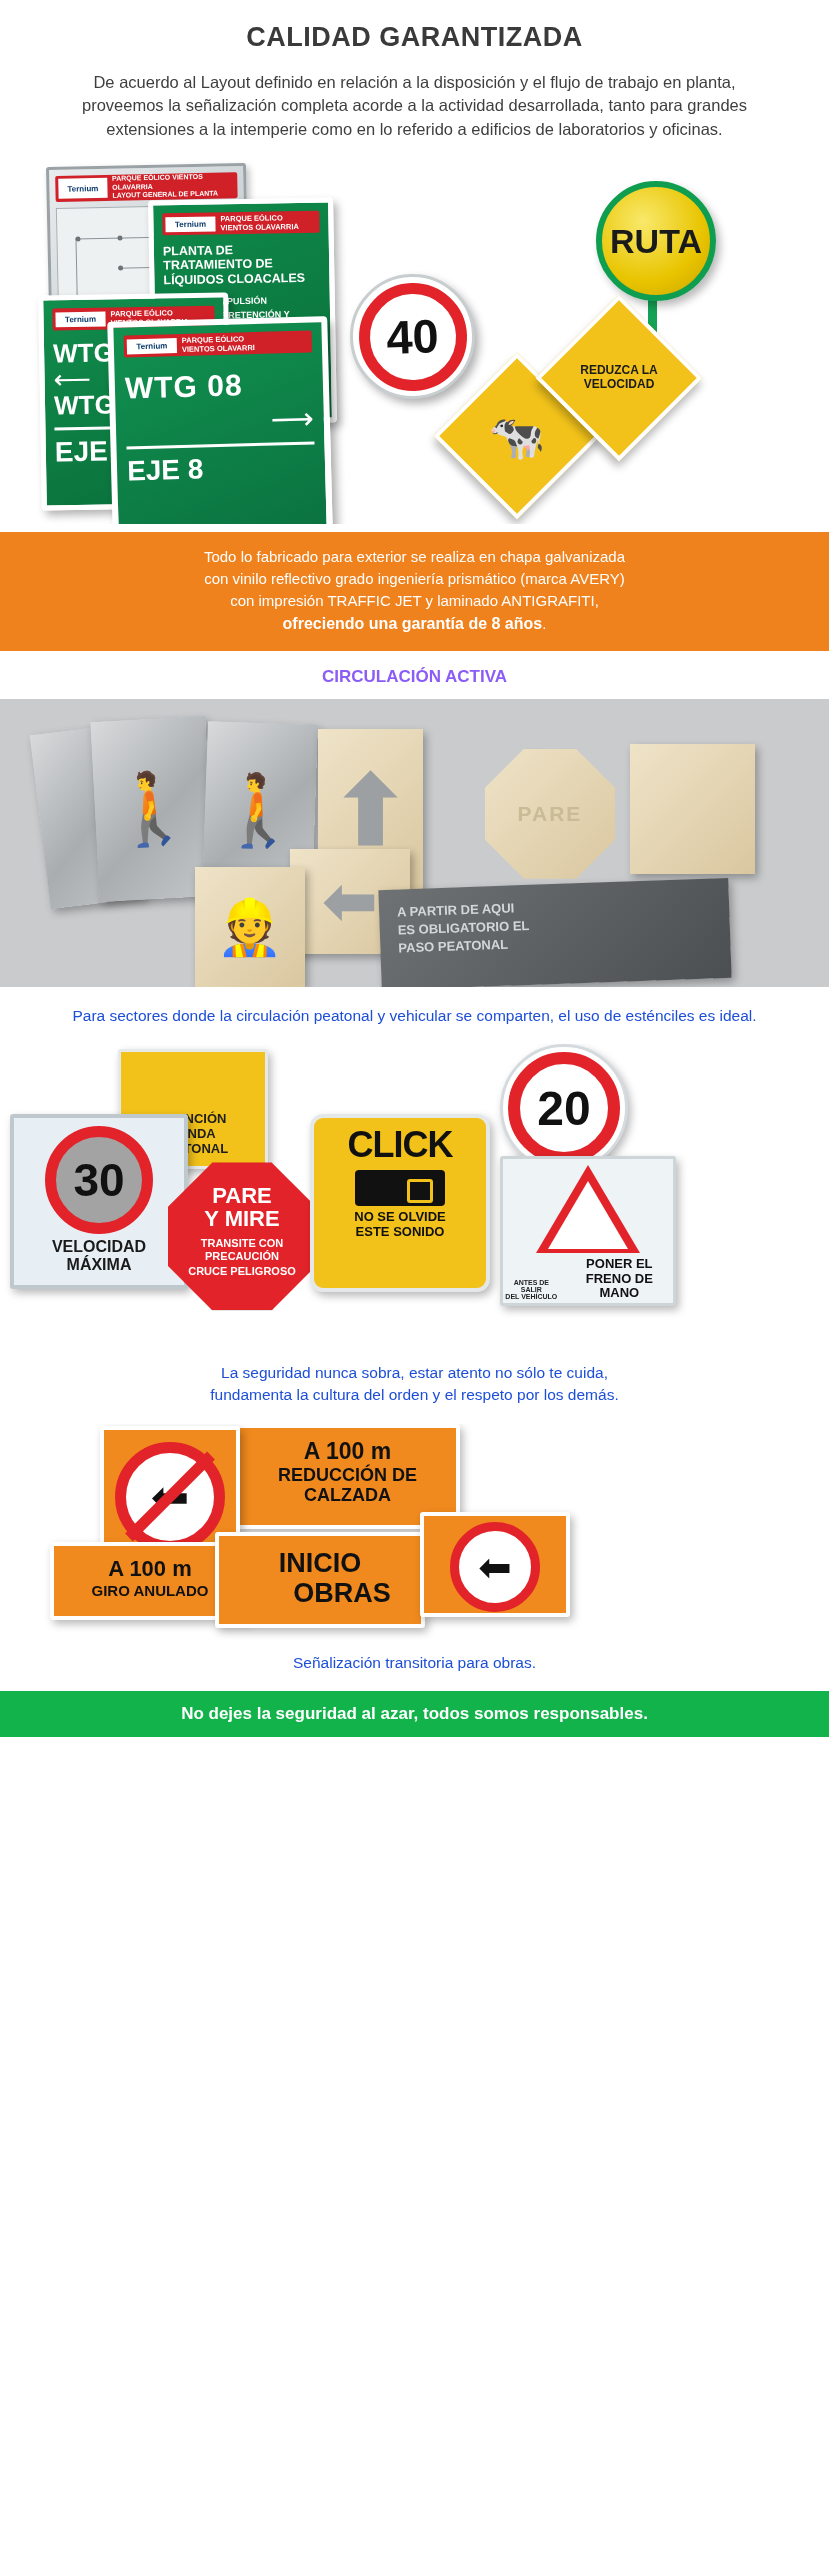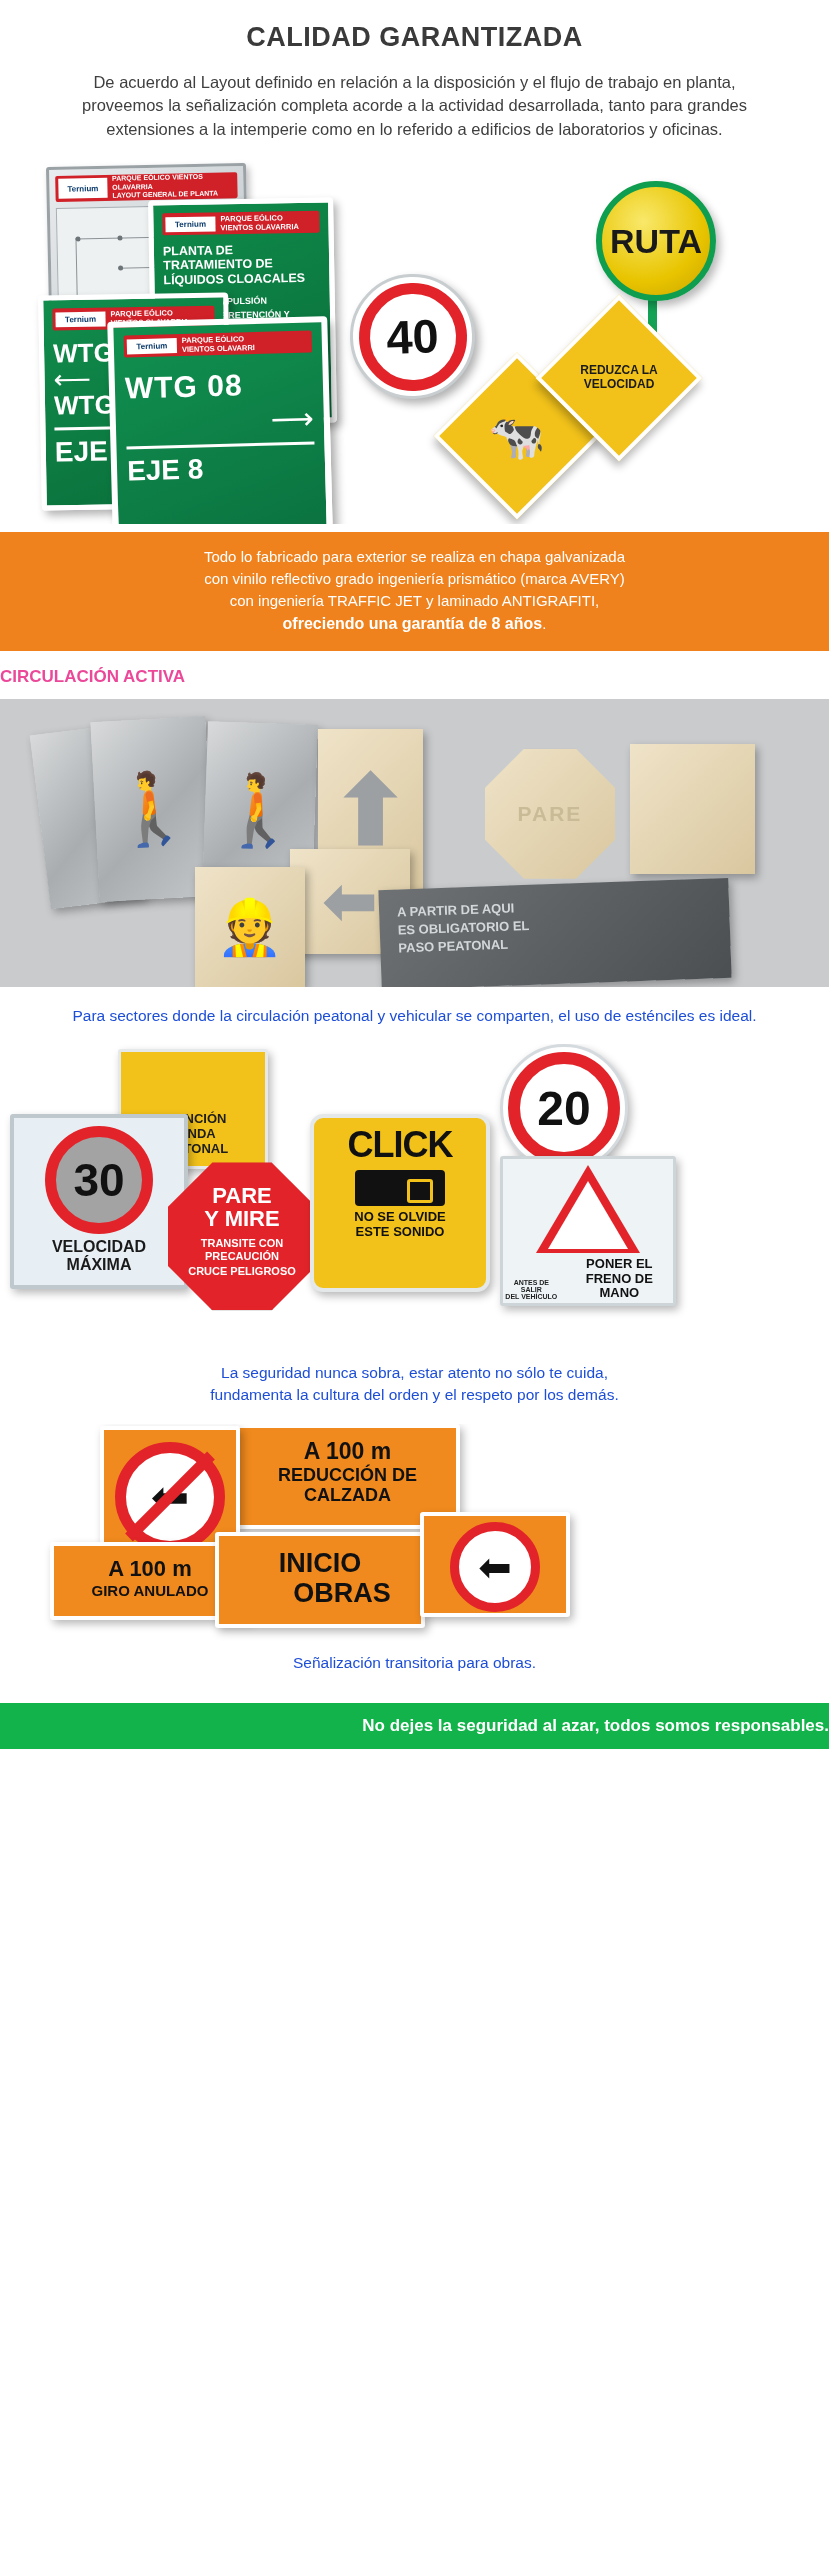--- a/index.html
+++ b/index.html
@@ -141,21 +141,21 @@
   
   .orange-band {
     background: #f0821e; color: #fff; text-align: center;
     font-size: 15px; line-height: 1.45; padding: 14px 40px 16px 40px;
     margin-top: 8px;
   }
   .orange-band b { font-weight: bold; font-size: 16px; }
 
   
   .subtitle {
-    text-align: left; font-size: 17px; color: #ec4899;
+    text-align: center; font-size: 17px; color: #8b5cf6;
     padding: 16px 0 12px 0;
   }
   .caption {
     text-align: center; font-size: 15.5px; color: #1d4ed8; line-height: 1.4;
     padding: 18px 60px;
   }
 
   
   .block2 { height: 288px; background: #c9cbcd; position: relative; overflow: hidden; }
   .st { position: absolute; box-shadow: 3px 4px 8px rgba(0,0,0,.3); }
@@ -279,22 +279,22 @@
     font-size: 40px; color: #111;
   }
   .ob-t1 { font-size: 23px; font-weight: bold; padding-top: 10px; }
   .ob-t2 { font-size: 18px; font-weight: bold; line-height: 1.15; }
   .ob-t3 { font-size: 22px; font-weight: bold; color: #111; padding-top: 10px; text-align: center; }
   .ob-t4 { font-size: 15px; font-weight: bold; color: #111; text-align: center; }
   .ob-t5 { font-size: 27px; font-weight: bold; color: #111; text-align: center; line-height: 1.12; padding-top: 12px; }
 
   
   .green-footer {
-    background: #12b34a; color: #fff; text-align: right;
-    font-size: 17px; font-weight: bold; padding: 13px 0; margin-top: 12px;
+    background: #12b34a; color: #fff; text-align: center;
+    font-size: 17px; font-weight: bold; padding: 13px 0; 
   }
 </style>
 </head>
 <body>
 
 <div class="page">
 
   <h1 class="title">CALIDAD GARANTIZADA</h1>
   <p class="intro">De acuerdo al Layout definido en relación a la disposición y el flujo de trabajo en planta, proveemos la señalización completa acorde a la actividad desarrollada, tanto para grandes extensiones a la intemperie como en lo referido a edificios de laboratorios y oficinas.</p>
 
@@ -390,21 +390,21 @@
         </div>
     </div>
     <div class="b1 diamond dVel">
       <div class="inner">REDUZCA LA VELOCIDAD</div>
     </div>
   </div>
 
   <div class="orange-band">
     <div>Todo lo fabricado para exterior se realiza en chapa galvanizada</div>
     <div>con vinilo reflectivo grado ingeniería prismático (marca AVERY)</div>
-    <div>con ingeniería TRAFFIC JET y laminado ANTIGRAFITI,</div>
+    <div>con impresión TRAFFIC JET y laminado ANTIGRAFITI,</div>
     <div><b>ofreciendo una garantía de 8 años</b><span>.</span></div>
   </div>
 
   <h2 class="subtitle">CIRCULACIÓN ACTIVA</h2>
 
   <div class="photo block2">
     <div class="st st-metal" style="left:40px;top:30px;width:95px;height:175px;transform:rotate(-7deg);"></div>
     <div class="st st-metal" style="left:95px;top:20px;width:115px;height:180px;transform:rotate(-3deg);">
       <div class="ped">🚶</div>
     </div>

